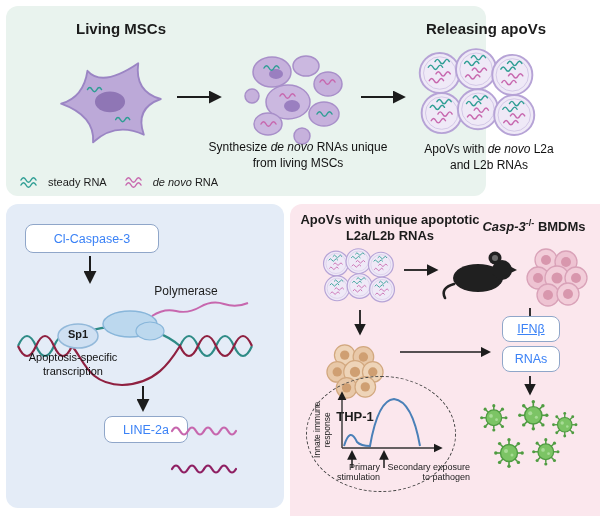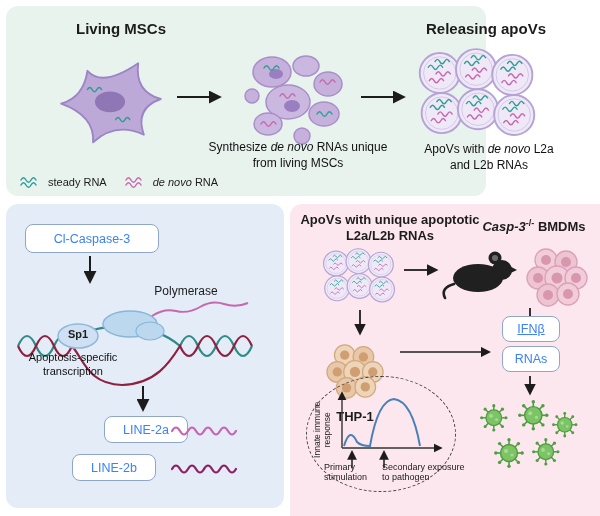--- a/index.html
+++ b/index.html
@@ -13,21 +13,21 @@
   .h1{font-size:15px;font-weight:700;text-align:center;line-height:1.2;}
   .h2{font-size:13px;font-weight:700;text-align:center;line-height:1.25;}
   .cap{font-size:12px;text-align:center;line-height:1.3;color:#111;}
   .ital{font-style:italic;}
   .box{position:absolute;background:#ffffff;border:1.5px solid #8fa6c9;border-radius:8px;
        display:flex;align-items:center;justify-content:center;font-size:12.5px;color:#3b82f6;}
   .legend-row{position:absolute;left:12px;top:168px;display:flex;gap:16px;align-items:center;}
   .legend-item{display:flex;align-items:center;gap:4px;font-size:11px;}
   sup{font-size:9px;}
   .ylab{font-size:8.5px;text-align:center;line-height:1.15;color:#222;}
-  .xlab{font-size:9px;text-align:left;line-height:1.15;color:#222;}
+  .xlab{font-size:9px;text-align:right;line-height:1.15;color:#222;}
   .dashed-ellipse{position:absolute;border:1.4px dashed #444;border-radius:50%;}
 </style>
 </head>
 <body>
 
 <svg width="0" height="0" style="position:absolute" aria-hidden="true">
   <defs>
     <marker id="arrow" viewBox="0 0 10 10" refX="7" refY="5" markerWidth="6.5" markerHeight="6.5" orient="auto-start-reverse">
       <path d="M0,0 L10,5 L0,10 Z" fill="#1c1c1c"></path>
     </marker>
@@ -209,23 +209,20 @@
     </svg>
 
     <div class="box" style="left:66px;top:212px;width:82px;height:25px;margin-left:32px;">
       <span>LINE-2a</span>
     </div>
     <svg class="abs" style="left:160px;top:214px;" width="76" height="22">
       <use href="#sq" x="6" y="13" stroke="#c767ae"></use>
       <use href="#sq" x="38" y="13" stroke="#c767ae"></use>
     </svg>
 
-    <div class="box" style="left:66px;top:250px;width:82px;height:25px;">
-      <span>LINE-2b</span>
-    </div>
     <svg class="abs" style="left:160px;top:252px;" width="76" height="22">
       <use href="#sq" x="6" y="13" stroke="#8f2063"></use>
       <use href="#sq" x="38" y="13" stroke="#8f2063"></use>
     </svg>
   </div>
 
   <div id="right-panel" class="panel">
     <div class="abs h2" style="left:2px;top:8px;width:196px;">ApoVs with unique apoptotic L2a/L2b RNAs</div>
     <div class="abs h2" style="left:186px;top:14px;width:116px;text-align:center;">
       <span class="ital">Casp-3</span><sup>-/-</sup><span> BMDMs</span>

